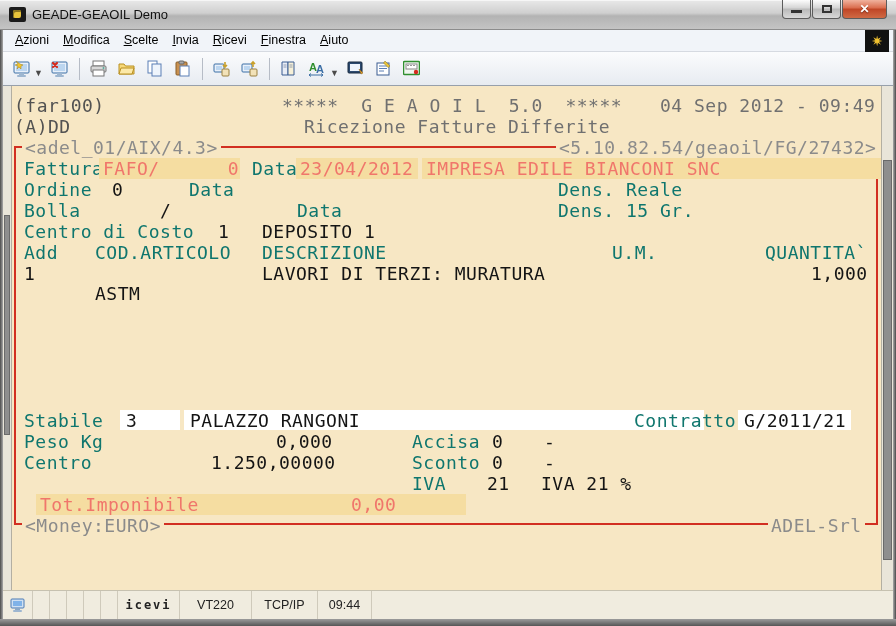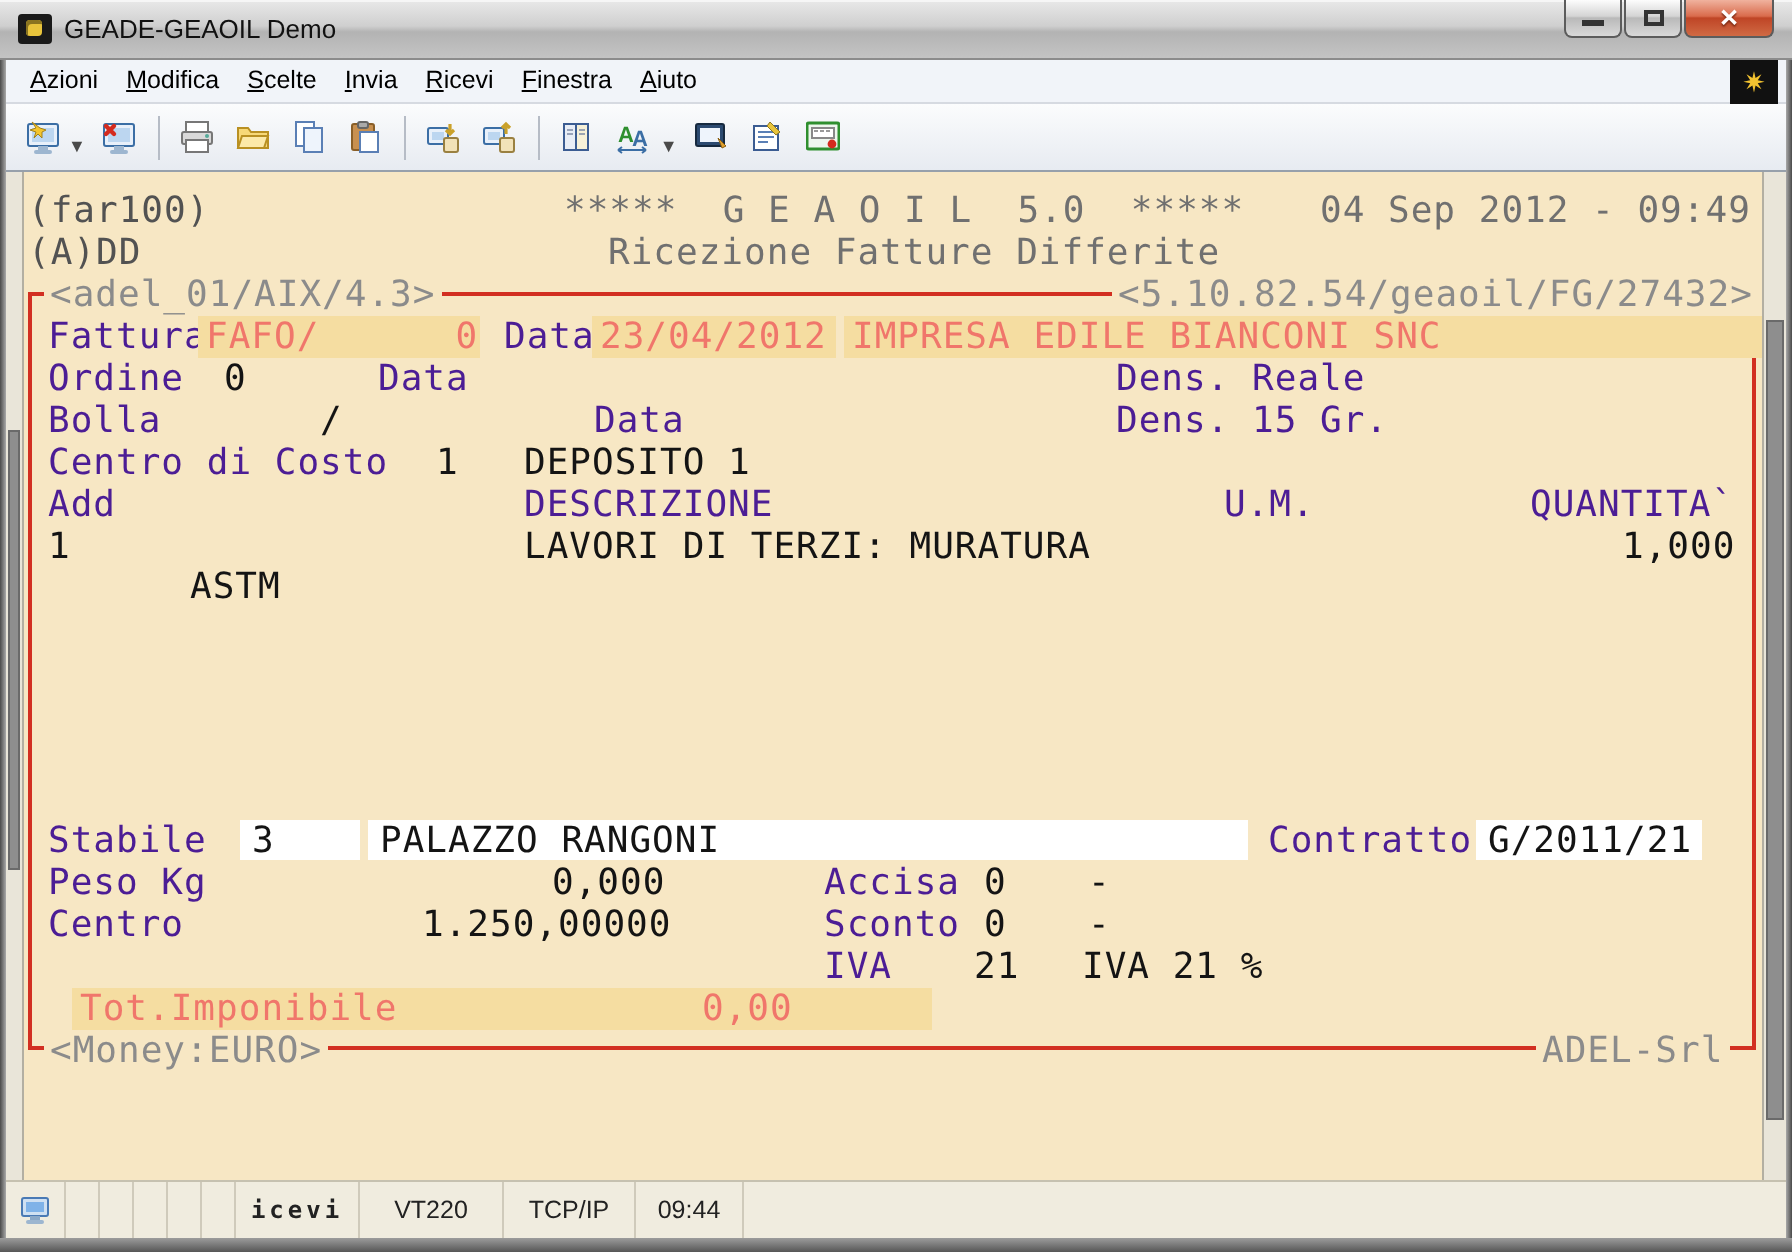--- a/index.html
+++ b/index.html
@@ -60,21 +60,21 @@
   .sb { position:absolute; top:0; bottom:0; background:#e9e5d9; z-index:5; }
   .sb-left { left:3px; width:9px; border-right:1px solid #b3afa2; }
   .sb-right { right:3px; width:12px; border-left:1px solid #b3afa2; }
   .sb .thumb { position:absolute; left:1px; right:1px; background:#8e8e8e; border:1px solid #6a6a6a; }
   .term-frame { position:absolute; left:14px; top:60px; width:864px; height:379px;
     border:2px solid #d22f21; z-index:1; }
   .trow { position:absolute; left:0; width:100%; height:21px; z-index:2; }
   .seg { position:absolute; top:0; white-space:pre; line-height:21px; height:21px; }
   .c-dim  { color:#707070; }
   .c-dim2 { color:#525252; }
-  .c-label{ color:#4c1d95; }
+  .c-label{ color:#0f766e; }
   .c-dark { color:#141414; }
   .c-sys  { color:#8b8b8b; background:#f7e7c4; padding:0 3px; z-index:3; }
   .c-hl   { color:#f0766b; background:#f5dda1; padding-left:4px; }
   .c-hlbg { background:#f5dda1; }
   .c-red  { color:#f0766b; }
   .c-input{ background:#ffffff; color:#141414; padding-left:6px; height:20px; }
   
   .statusbar { position:absolute; left:3px; right:3px; top:590px; height:29px; z-index:20;
     background:#f0ecdf; border-top:1px solid #c6c1b0; display:flex; align-items:stretch;
     font-size:12.5px; color:#222; }
@@ -266,34 +266,35 @@
           <span class="seg c-label" style="left: 297px;">Data</span>
           <span class="seg c-label" style="left: 558px;">Dens. 15 Gr.</span>
         </div>
         <div class="trow" style="top: 135px;">
           <span class="seg c-label" style="left: 24px;">Centro di Costo</span>
           <span class="seg c-dark" style="left: 218px;">1</span>
           <span class="seg c-dark" style="left: 262px;">DEPOSITO 1</span>
         </div>
         <div class="trow" style="top: 156px;">
           <span class="seg c-label" style="left: 24px;">Add</span>
+          <span class="seg c-label" style="left: 95px;">COD.ARTICOLO</span>
           <span class="seg c-label" style="left: 262px;">DESCRIZIONE</span>
           <span class="seg c-label" style="left: 612px;">U.M.</span>
           <span class="seg c-label" style="left: 765px;">QUANTITA`</span>
         </div>
         <div class="trow" style="top: 177px;">
           <span class="seg c-dark" style="left: 24px;">1</span>
           <span class="seg c-dark" style="left: 95px; margin-top: 20px;">ASTM</span>
           <span class="seg c-dark" style="left: 262px;">LAVORI DI TERZI: MURATURA</span>
           <span class="seg c-dark" style="left: 811px;">1,000</span>
         </div>
         <div class="trow" style="top: 324px;">
           <span class="seg c-label" style="left: 24px;">Stabile</span>
           <span class="seg c-input" style="left: 120px; width: 60px;">3</span>
-          <span class="seg c-input" style="left: 184px; width: 440px;">PALAZZO RANGONI</span>
+          <span class="seg c-input" style="left: 184px; width: 520px;">PALAZZO RANGONI</span>
           <span class="seg c-label" style="left: 634px;">Contratto</span>
           <span class="seg c-input" style="left: 738px; width: 113px;">G/2011/21</span>
         </div>
         <div class="trow" style="top: 345px;">
           <span class="seg c-label" style="left: 24px;">Peso Kg</span>
           <span class="seg c-dark" style="left: 276px;">0,000</span>
           <span class="seg c-label" style="left: 412px;">Accisa</span>
           <span class="seg c-dark" style="left: 492px;">0</span>
           <span class="seg c-dark" style="left: 544px;">-</span>
         </div>

